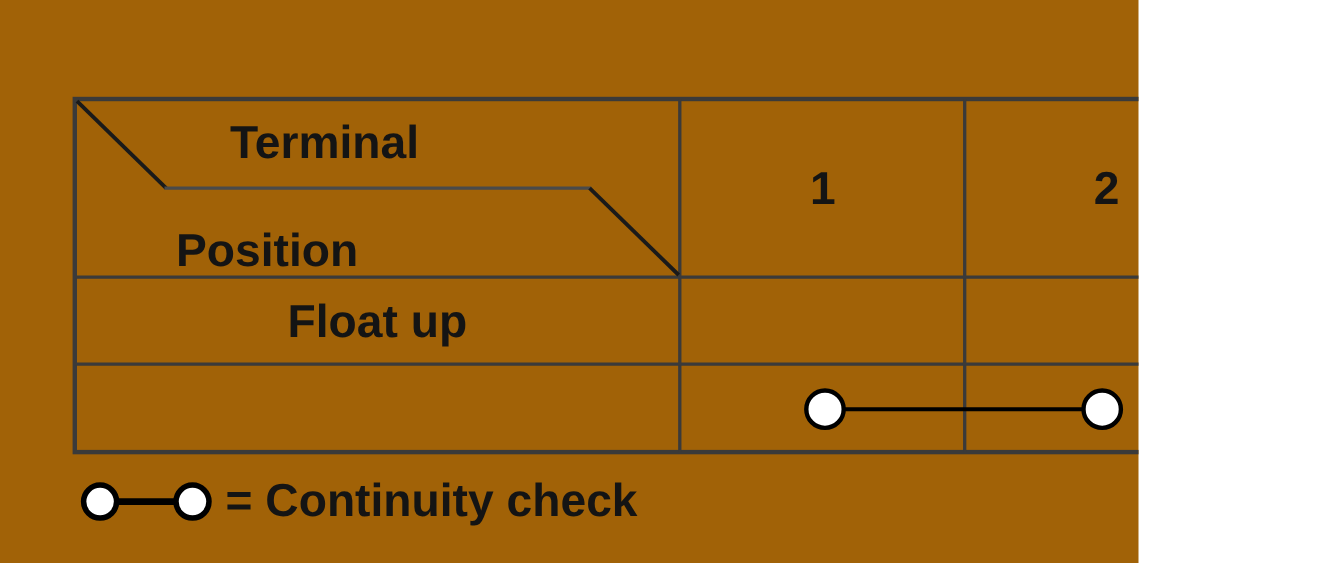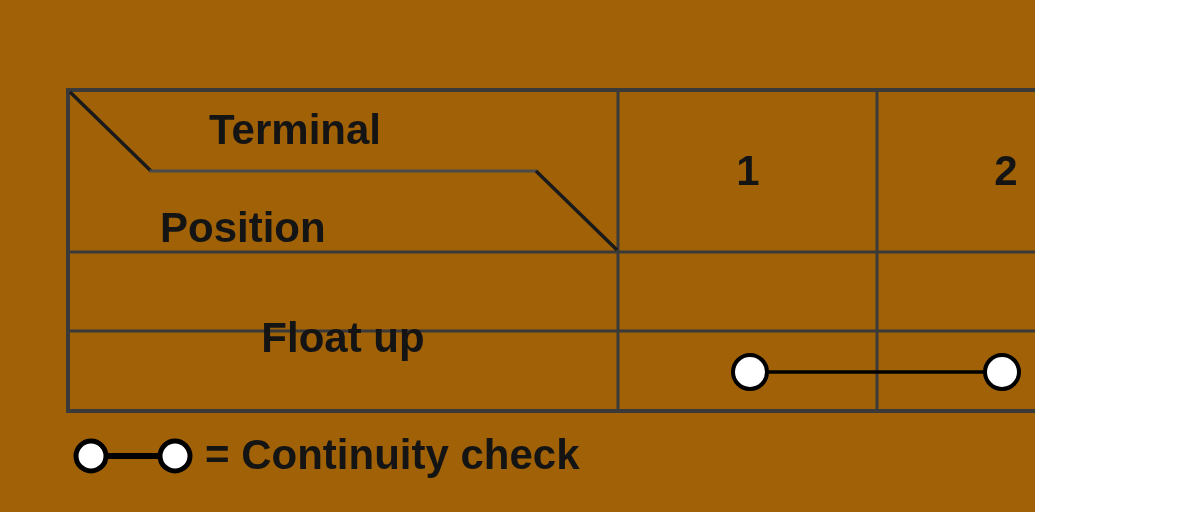--- a/index.html
+++ b/index.html
@@ -67,17 +67,17 @@
       <circle cx="175" cy="456" r="15" fill="#ffffff" stroke="#000000" stroke-width="5"></circle>
     </g>
   </svg>
 
   <div class="lbl vcenter" style="top:130px; right:654px;">Terminal</div>
   <div class="lbl vcenter" style="top:228px; left:140px;margin-left:20px;">Position</div>
 
   <div class="lbl center" style="left:748px; top:171px;">1</div>
   <div class="lbl center" style="left:1006px; top:171px;">2</div>
 
-  <div class="lbl center" style="left:343px; top:292px;margin-top:46px;">Float up</div>
+  <div class="lbl center" style="left:343px; top:292px;">Float up</div>
 
   <div class="lbl vcenter" style="left:205px; top:455px;">= Continuity check</div>
 
 </div>
 
 </body></html>

